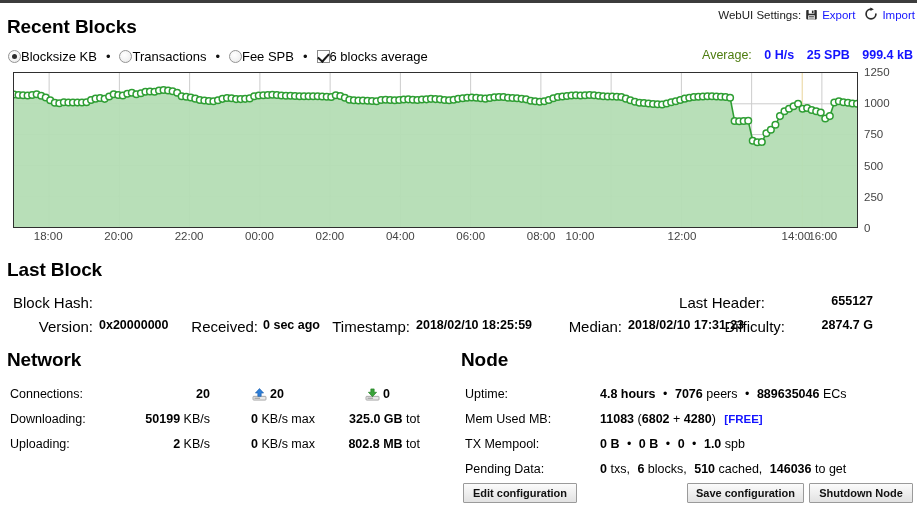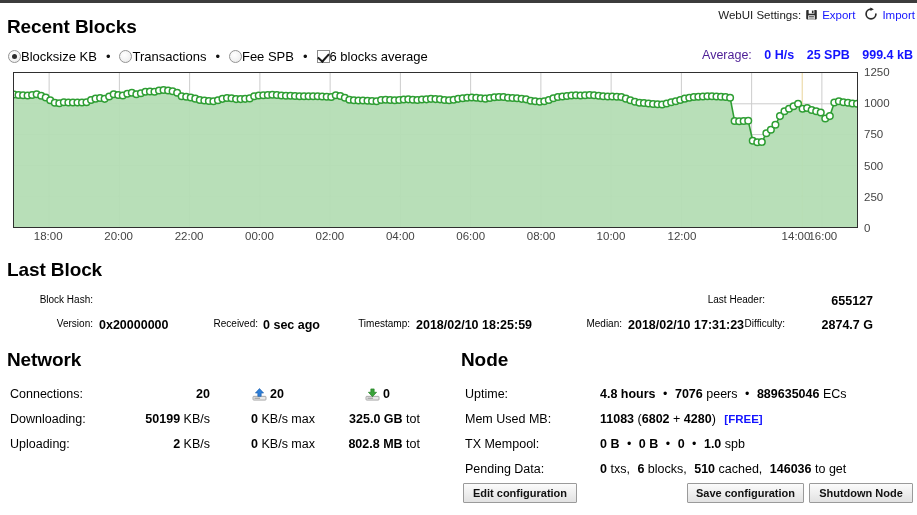--- a/index.html
+++ b/index.html
@@ -62,21 +62,21 @@
   .checkbox.checked::after {
     content: ""; position: absolute; left: 2px; top: 0px;
     width: 5px; height: 9px; border: solid #1a1a1a;
     border-width: 0 2px 2px 0; transform: rotate(42deg);
   }
 
   .avg-row {
     position: absolute; right: 4px; top: 48px;
     font-size: 12.5px; white-space: nowrap;
   }
-  .avg-row .lbl { color: #4c1d95; }
+  .avg-row .lbl { color: #4d7c0f; }
   .avg-row .val { color: #1414ff; font-weight: bold; margin-left: 9px; }
 
   
   .chart-wrap {
     position: absolute; left: 0px; top: 68px; width: 917px; height: 180px;
   }
   .plot {
     position: absolute; left: 13px; top: 4px; width: 845px; height: 156px;
     border: 1px solid #2f2f2f; background: #ffffff;
   }
@@ -88,21 +88,21 @@
     position: absolute; left: 0; font-size: 11.5px; color: #444;
     transform: translateY(-50%); white-space: nowrap;
   }
   .xlabels {
     position: absolute; left: 13px; top: 162px; width: 845px; height: 18px;
   }
   .xlabels span {
     position: absolute; top: 0; font-size: 11.5px; color: #444;
     transform: translateX(-50%); white-space: nowrap;
   }
-  .lb-key { position: absolute; text-align: right; font-size: 10px; }
+  .lb-key { position: absolute; text-align: right; font-size: 15px; }
   .lb-val { position: absolute; font-size: 12.5px; font-weight: bold; white-space: nowrap; }
 
   
   .rows { position: absolute; font-size: 12.5px; }
   .row { position: relative; height: 25px; white-space: nowrap; }
   .row .label { position: absolute; left: 0; top: 4px; }
   .row .c { position: absolute; top: 4px; }
   .r-align { text-align: right; }
 
   .updn-icon { display:inline-block; vertical-align:-3px; margin-right:3px; }
@@ -404,21 +404,21 @@
       </div>
     <div class="xlabels" id="xlabels">
         <span style="left: 35.2083px;">18:00</span>
         <span style="left: 105.625px;">20:00</span>
         <span style="left: 176.042px;">22:00</span>
         <span style="left: 246.458px;">00:00</span>
         <span style="left: 316.875px;">02:00</span>
         <span style="left: 387.292px;">04:00</span>
         <span style="left: 457.708px;">06:00</span>
         <span style="left: 528.125px;">08:00</span>
-        <span style="left: 598px; text-align: right;">10:00</span>
+        <span style="left: 567px; text-align: right;">10:00</span>
         <span style="left: 668.958px;">12:00</span>
         <span style="left: 783px;">14:00</span>
         <span style="left: 809.792px;">16:00</span>
       </div>
   </div>
 
   <h2 class="section" id="h-last">Last Block</h2>
 
   <span class="lb-key" style="left:0px; top:294px; width:93px;">Block Hash:</span>
   <span class="lb-key" style="left:660px; top:294px; width:105px;">Last Header:</span>

